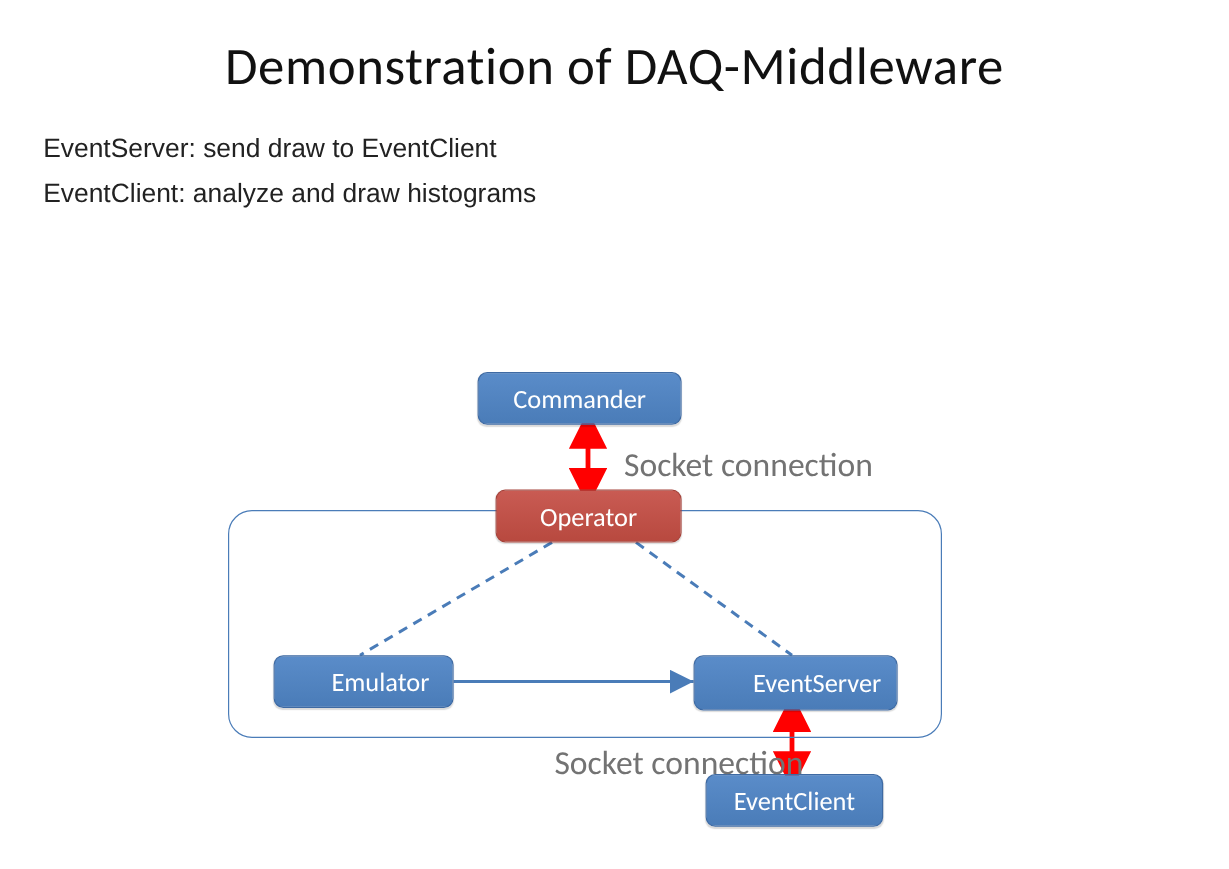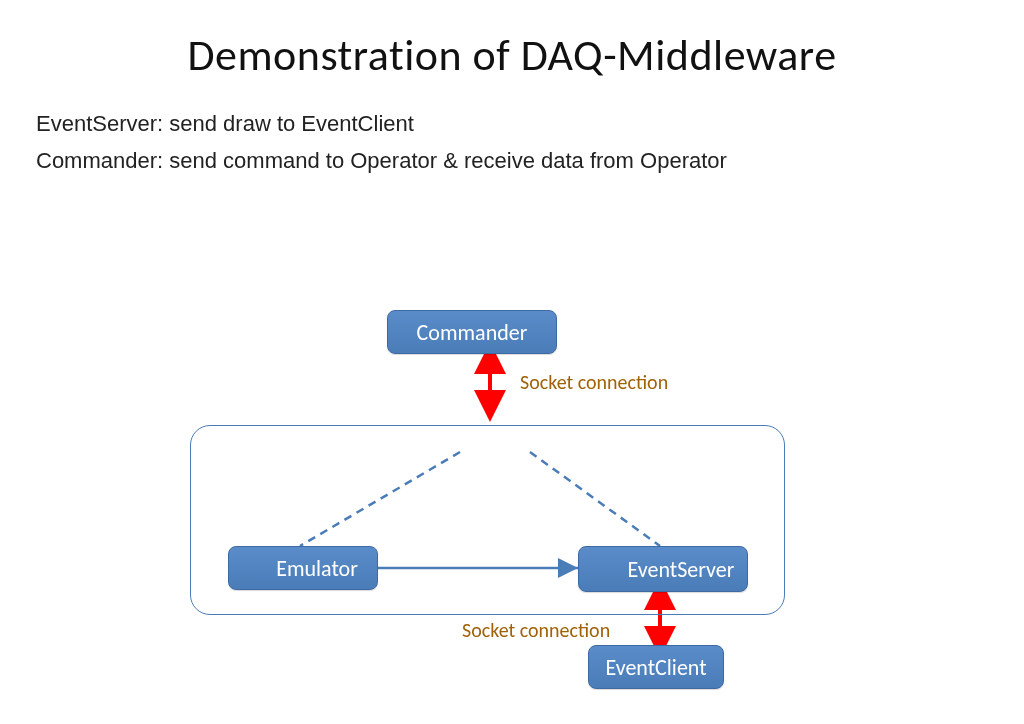--- a/index.html
+++ b/index.html
@@ -59,40 +59,40 @@
 
   .group-box {
     position: absolute;
     border: 1.5px solid #4A7CB8;
     border-radius: 20px;
     background: transparent;
   }
 
   .conn-label {
     position: absolute;
-    font-size: 20px;
-    color: #a16207;
+    font-size: 28px;
+    color: #737373;
     font-family: Calibri, "Segoe UI", Arial, sans-serif;
   }
 
   svg.lines {
     position: absolute;
     left: 0; top: 0;
     width: 1024px; height: 424px;
     pointer-events: none;
   }
 </style>
 </head>
 <body>
 
 <h1 class="title">Demonstration of DAQ-Middleware</h1>
 
 <div class="desc">
   <p>EventServer: send draw to EventClient</p>
-  <p>Commander: send command to Operator &amp; receive data from Operator</p>
+  <p>EventClient: analyze and draw histograms</p>
 </div>
 
 <div class="diagram">
 
   <svg class="lines">
     <defs>
       <marker id="redArrow" markerWidth="8" markerHeight="8" refX="4" refY="4" orient="auto">
         <path d="M0,0 L8,4 L0,8 Z" fill="#FF0000"></path>
       </marker>
       <marker id="redArrowRev" markerWidth="8" markerHeight="8" refX="4" refY="4" orient="auto">
@@ -109,26 +109,27 @@
 
     <line x1="530" y1="152" x2="660" y2="246" stroke="#4A7CB8" stroke-width="2.5" stroke-dasharray="8,6"></line>
 
     <line x1="378" y1="268" x2="578" y2="268" stroke="#4A7CB8" stroke-width="2.5" marker-end="url(#blueArrow)"></line>
 
     <line x1="660" y1="294" x2="660" y2="342" stroke="#FF0000" stroke-width="4" marker-start="url(#redArrowRev)" marker-end="url(#redArrow)"></line>
   </svg>
 
   <div class="group-box" style="left:190px; top:125px; width:595px; height:190px;"></div>
 
-  <div class="node blue" style="left:387px; top:10px; width:170px; height:44px;">Commander</div>
+  <div class="node blue" style="left:398px; top:10px; width:170px; height:44px;">Commander</div>
 
+  <div class="node red" style="left:413px; top:108px; width:155px; height:44px;">Operator</div>
 
   <div class="node blue" style="left:228px; top:246px; width:150px; height:44px;padding-left:28px;">Emulator</div>
 
   <div class="node blue" style="left:578px; top:246px; width:170px; height:46px;padding-left:36px;">EventServer</div>
 
-  <div class="node blue" style="left:588px; top:345px; width:136px; height:44px;">EventClient</div>
+  <div class="node blue" style="left:588px; top:345px; width:148px; height:44px;">EventClient</div>
 
   <div class="conn-label" style="left:520px; top:70px;">Socket connection</div>
 
   <div class="conn-label" style="left:462px; top:318px;">Socket connection</div>
 
 </div>
 
 </body></html>

